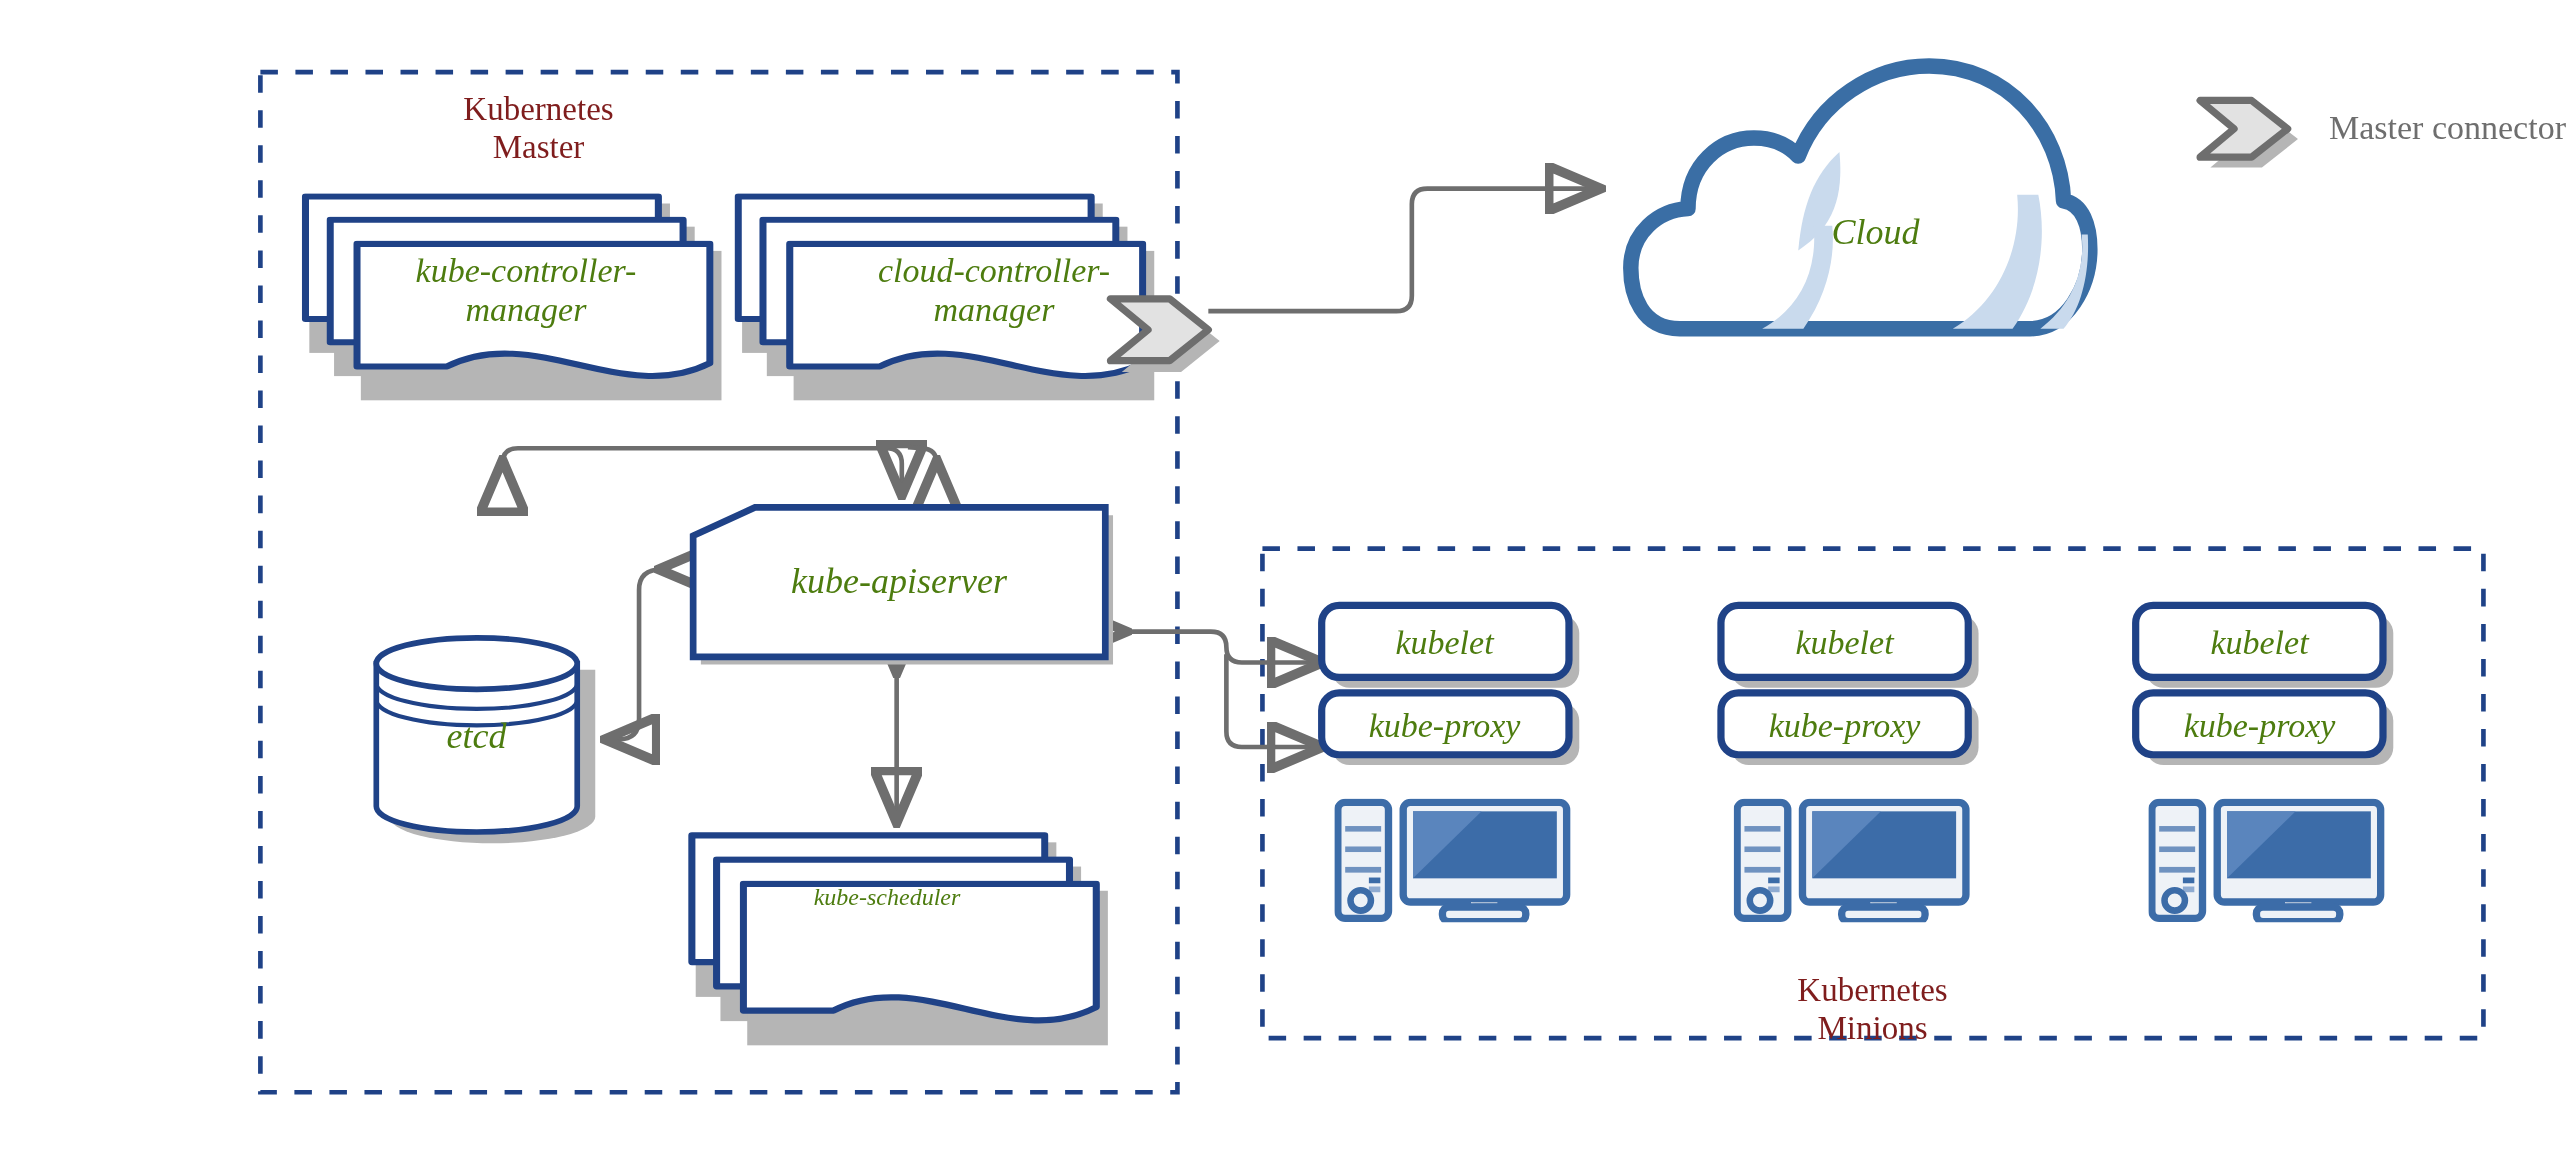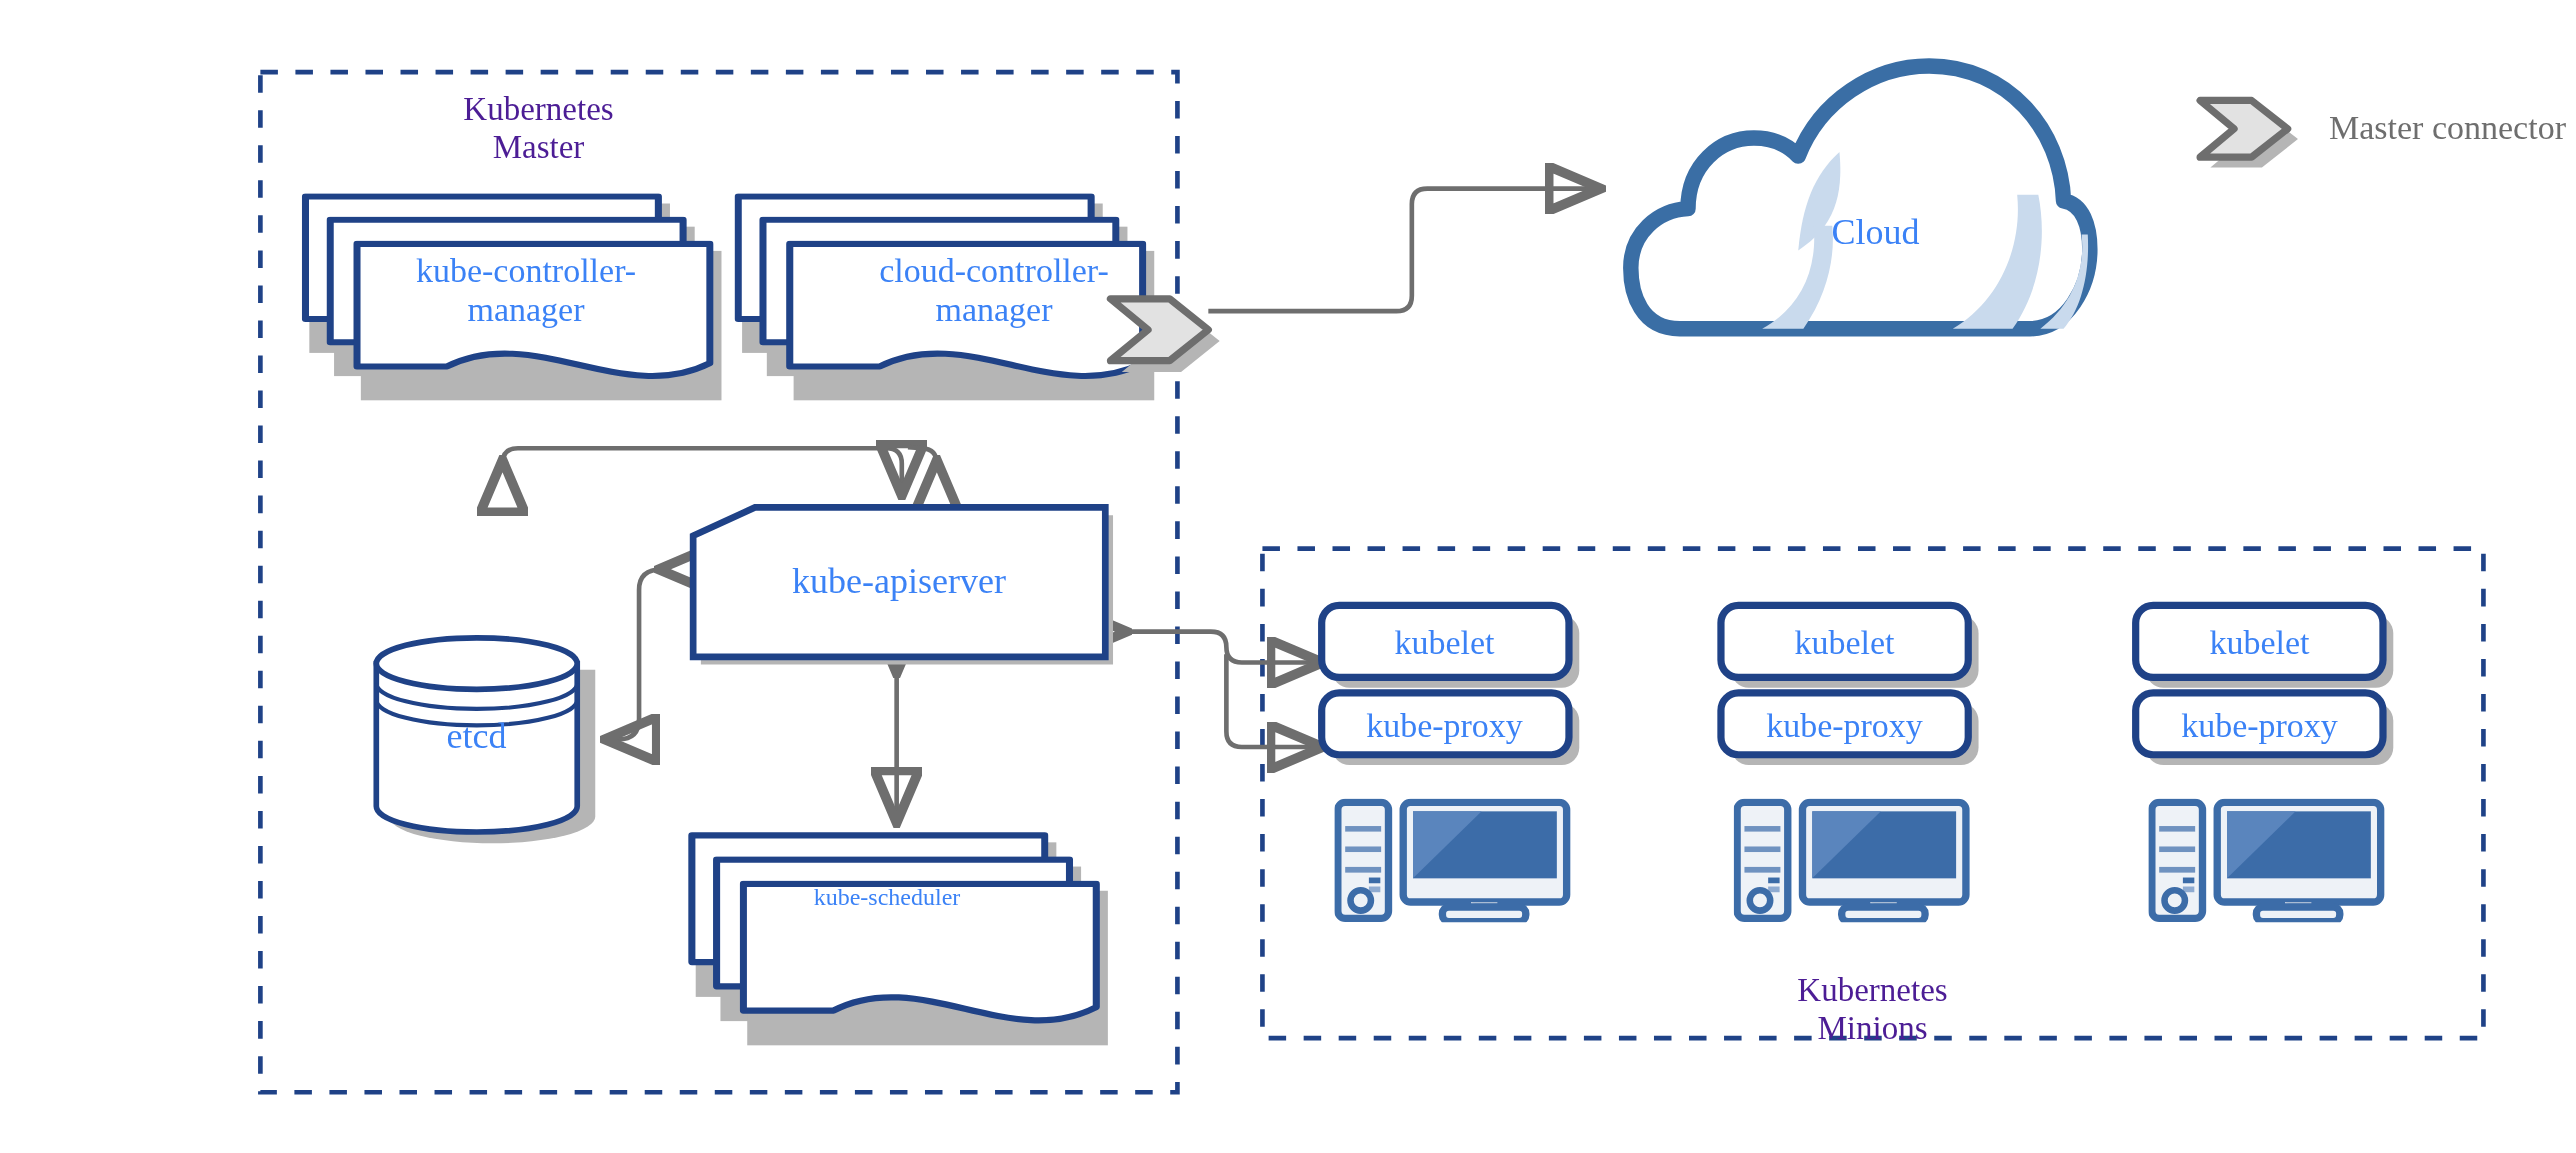--- a/index.html
+++ b/index.html
@@ -21,30 +21,31 @@
   }
   svg.layer {
     position: absolute;
     left: 0;
     top: 0;
     width: 2665px;
     height: 1153px;
   }
   .node-label {
     position: absolute;
-    color: #3b82f6;
+    color: #4d7c0f;
     font-family: "Liberation Serif", "DejaVu Serif", serif;
     text-align: center;
     line-height: 1.14;
     white-space: pre-line;
     pointer-events: none;
+    font-style: italic;
   }
   .group-label {
     position: absolute;
-    color: #4c1d95;
+    color: #7f1d1d;
     font-family: "Liberation Serif", "DejaVu Serif", serif;
     text-align: center;
     line-height: 1.16;
     white-space: pre-line;
   }
   .legend-label {
     position: absolute;
     color: #6e6e6e;
     font-family: "Liberation Serif", "DejaVu Serif", serif;
     white-space: nowrap;

